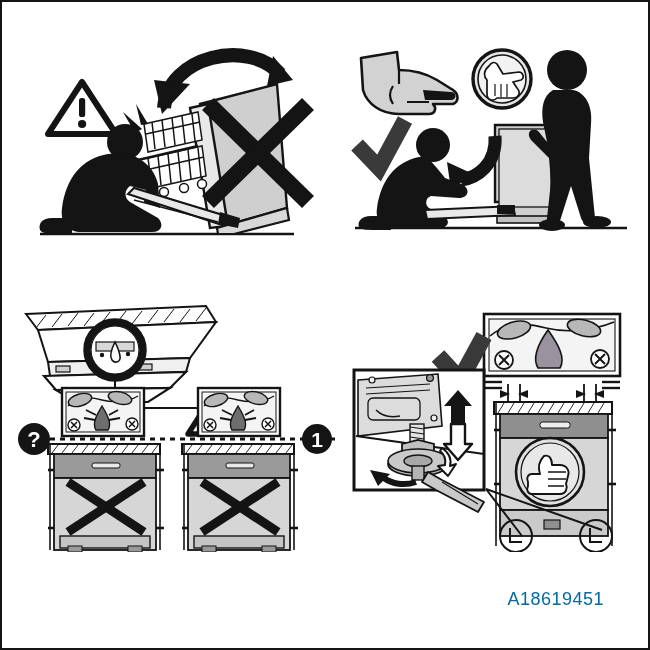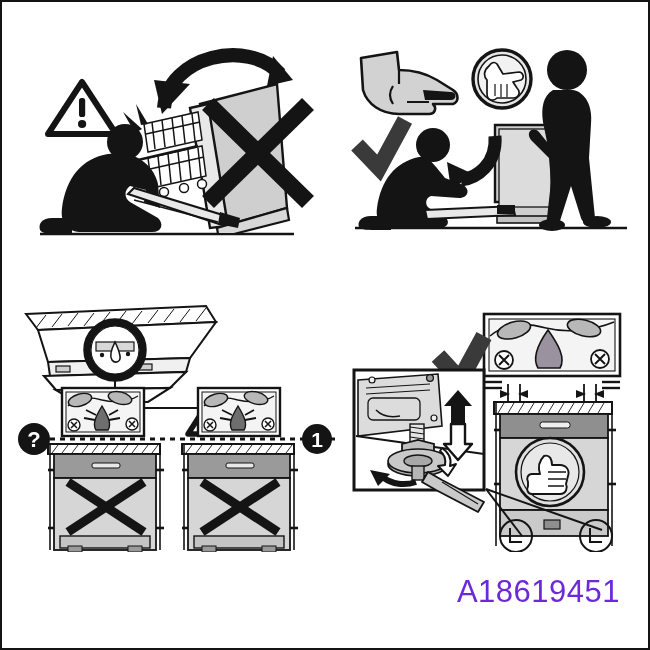--- a/index.html
+++ b/index.html
@@ -5,23 +5,23 @@
   html,body{margin:0;padding:0;background:#ffffff;}
   body{width:650px;height:650px;font-family:"Liberation Sans",sans-serif;overflow:hidden;}
   .sheet{position:relative;width:650px;height:650px;background:#fff;box-sizing:border-box;border:2px solid #141414;}
   .panel{position:absolute;}
 
   
   .fig{position:absolute;display:block;}
 
   
   .doccode{
-    position:absolute;right:28px;bottom:38px;
+    position:absolute;right:44px;bottom:38px;
     font-family:"Liberation Sans",sans-serif;
-    font-size:31px;letter-spacing:0.5px;color:#6d28d9;
+    font-size:18px;letter-spacing:0.5px;color:#0369a1;
     white-space:nowrap;
   }
 </style>
 </head>
 <body>
 
 <div class="sheet">
 
   <div class="panel" style="left:10px;top:10px;width:320px;height:240px;">
     <svg class="fig" width="320" height="240" viewBox="0 0 320 240">

